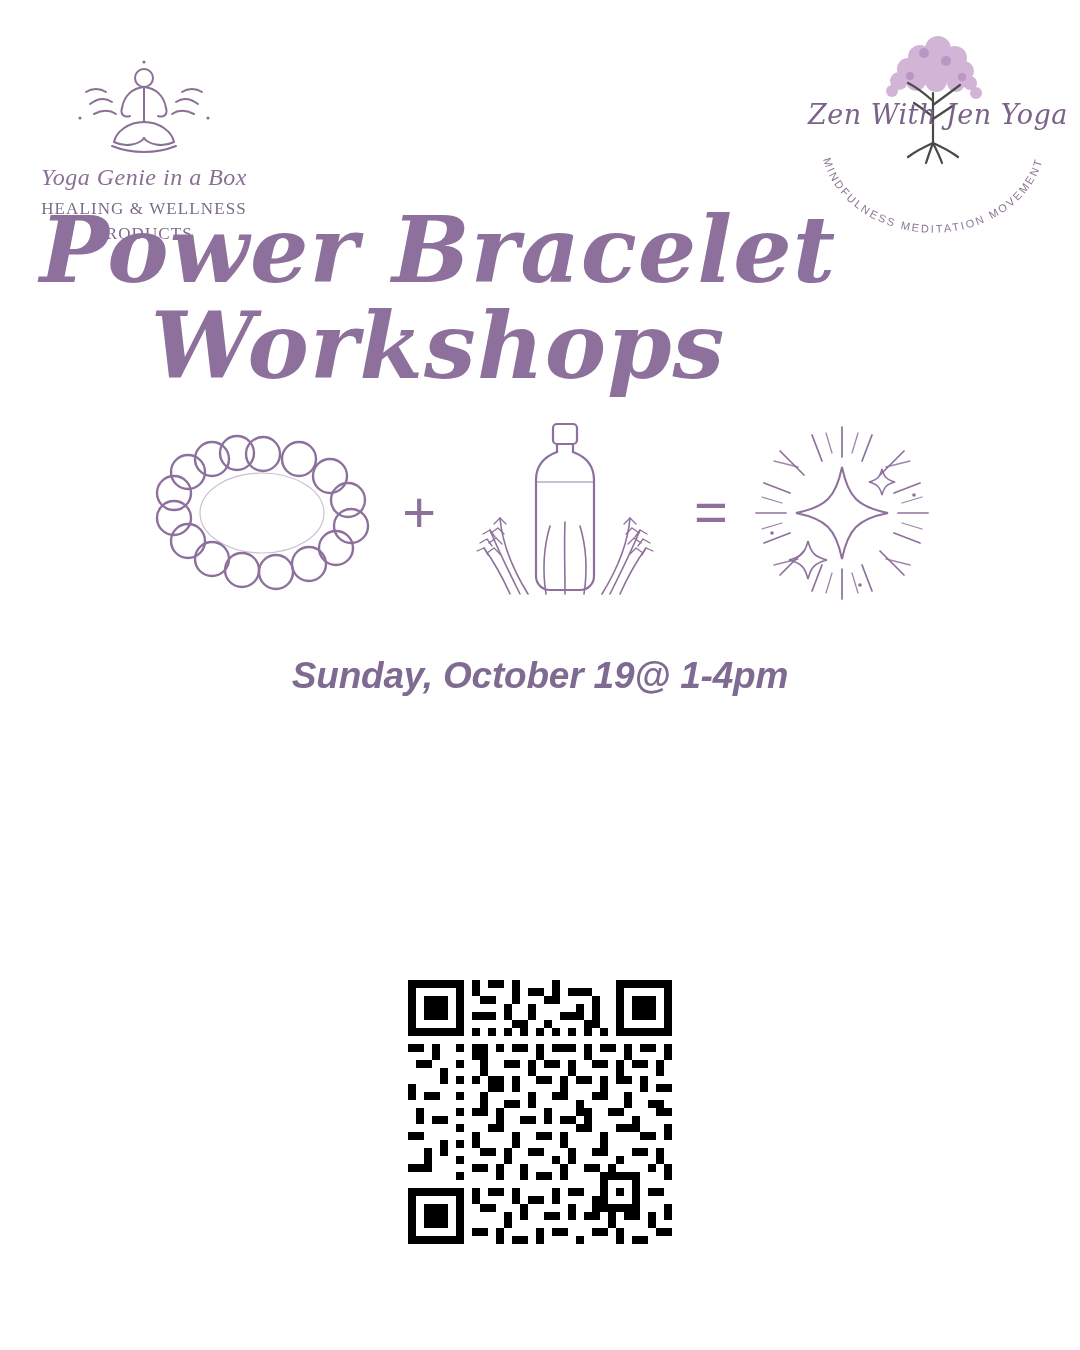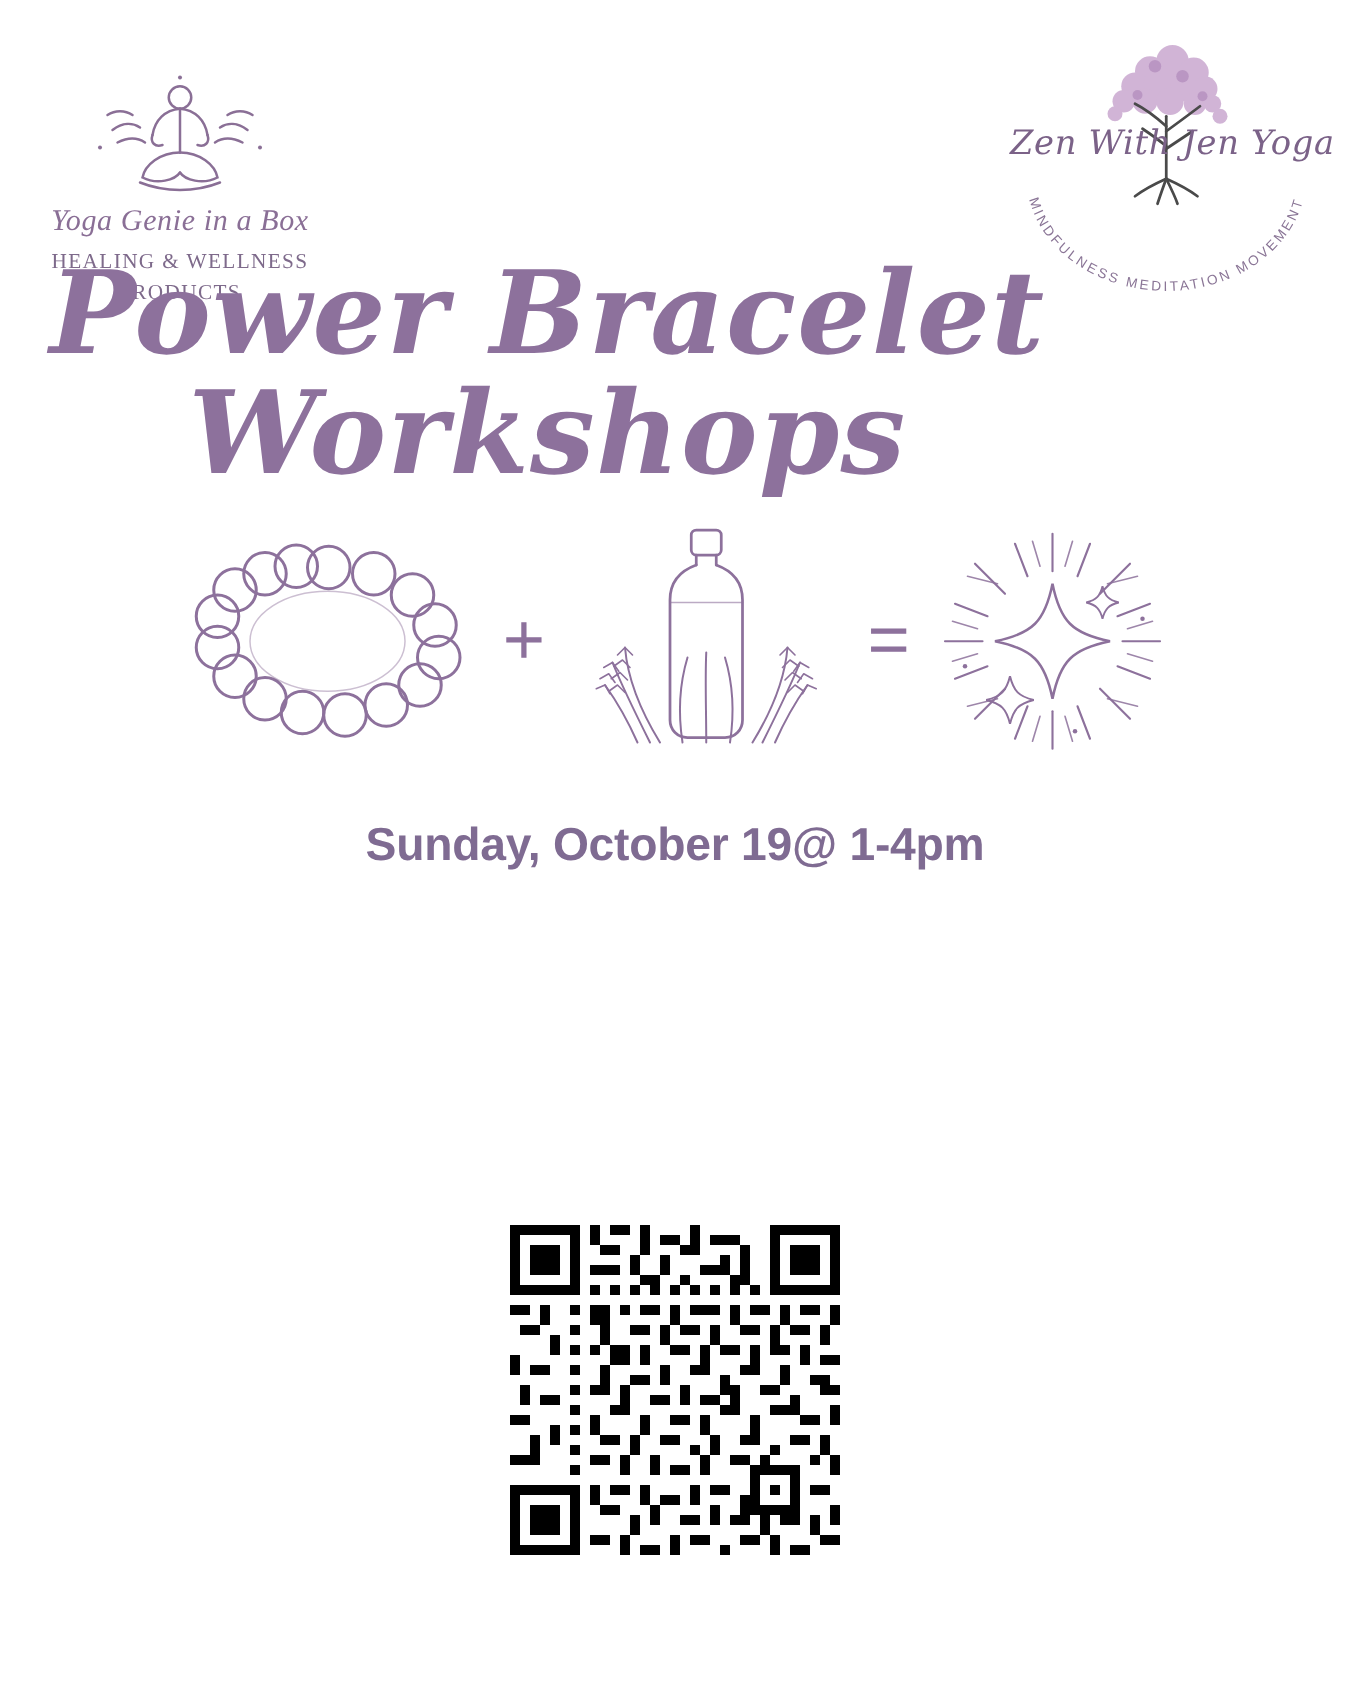--- a/index.html
+++ b/index.html
@@ -140,20 +140,21 @@
   .detail-block {
     margin-bottom: 0;
   }
   .detail-line {
     font-family: "Liberation Sans", sans-serif;
     font-weight: bold;
     font-size: 37px;
     line-height: 1.42;
     color: #7f6b92;
     letter-spacing: -0.2px;
+    font-style: italic;
   }
   .gap { height: 78px; }
 
   
   .qr-wrap {
     position: absolute;
     left: 50%;
     top: 980px;
     transform: translateX(-50%);
     width: 264px;

